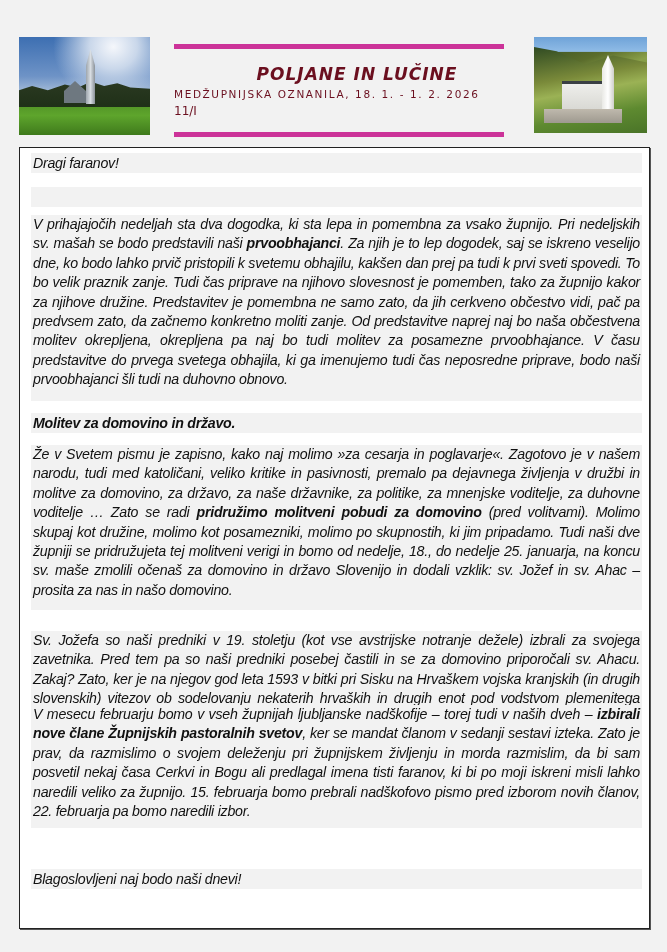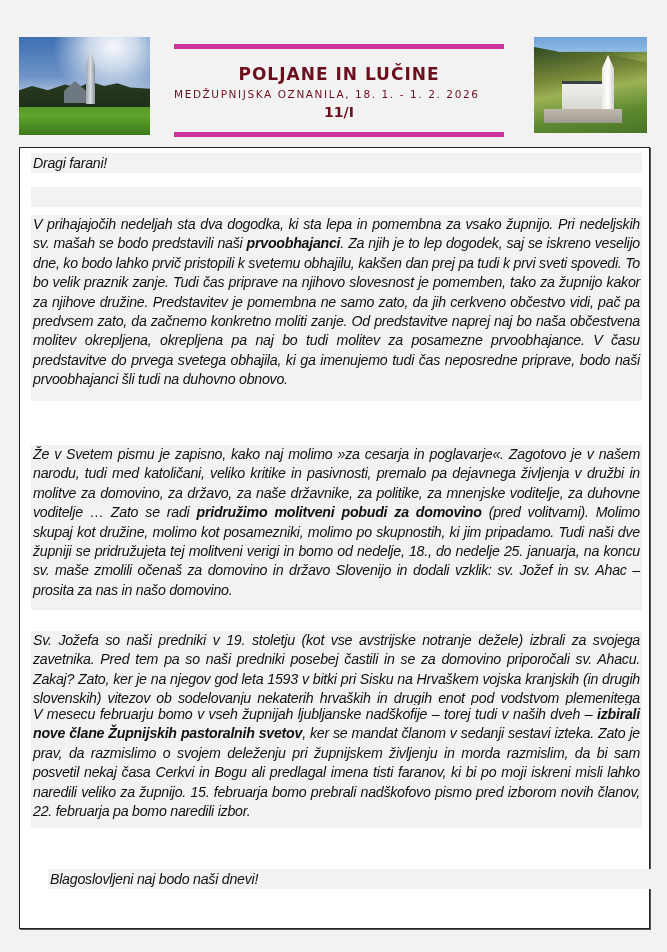--- a/index.html
+++ b/index.html
@@ -60,36 +60,36 @@
       background: linear-gradient(180deg, #bfb9ad, #9e998f);
     }
 
     .bar {
       position: absolute; left: 174px; width: 330px; height: 5px;
       background: #cc3399;
     }
     .bar-top { top: 44px; }
     .bar-bottom { top: 132px; }
     .title {
-      position: absolute; left: 174px; width: 330px; top: 64px;
+      position: absolute; left: 192px; width: 330px; top: 64px;
       text-align: center; color: #6b0f1f;
       font-family: "DejaVu Sans", sans-serif; font-weight: bold;
-      font-size: 17px; letter-spacing: 1px;
+      font-size: 17px; letter-spacing: 1px; font-style: italic;
     }
     .subtitle {
       position: absolute; left: 174px; width: 330px; top: 88px;
       text-align: left; color: #6b0f1f;
       font-family: "DejaVu Sans", sans-serif;
       font-size: 10.5px; letter-spacing: 1.6px;
     }
     .issue {
       position: absolute; left: 174px; width: 330px; top: 104px;
-      text-align: center; color: #6b0f1f;
-      font-family: "DejaVu Sans", sans-serif; font-weight: bold;
-      font-size: 14px;
+      color: #6b0f1f;
+      font-family: "DejaVu Sans", sans-serif; font-weight: normal;
+      font-size: 12px;
     }
 
     .content-box {
       position: absolute; left: 19px; top: 147px; width: 631px; height: 782px;
       background: #ffffff;
       border: 1px solid #222;
       box-shadow: 1px 1px 0 #555;
       box-sizing: border-box;
     }
     .para {
@@ -103,21 +103,21 @@
       box-sizing: border-box;
     }
     .para b { font-weight: bold; margin-top: 8px; }
     .p-greet { top: 5px; height: 20px; line-height: 20px; }
     .p-blank { top: 39px; height: 20px; }
     .p-1 { top: 67px; height: 186px; }
     .p-heading { top: 265px; height: 20px; line-height: 20px; font-weight: bold; }
     .p-2 { top: 297px; height: 165px; }
     .p-3 { top: 483px; height: 103px; }
     .p-4 { top: 557px; height: 123px; }
-    .p-closing { top: 721px; height: 20px; line-height: 20px; margin-left: 17px; }
+    .p-closing { top: 721px; height: 20px; line-height: 20px; }
   </style>
 </head>
 <body>
 
 <div class="photo photo-left">
   <div class="trees"></div>
   <div class="nave"></div>
   <div class="tower"></div>
 </div>
 
@@ -128,25 +128,26 @@
 <div class="bar bar-bottom"></div>
 
 <div class="photo photo-right">
   <div class="hill"></div>
   <div class="church"></div>
   <div class="ctower"></div>
   <div class="wall"></div>
 </div>
 
 <div class="content-box">
-  <div class="para p-greet">Dragi farani!</div>
+  <div class="para p-greet">Dragi faranov!</div>
   <div class="para p-blank"></div>
 
   <div class="para p-1"><span>V prihajajočih nedeljah sta dva dogodka, ki sta lepa in pomembna za vsako župnijo. Pri nedeljskih sv. mašah se bodo predstavili naši </span><b>prvoobhajanci</b><span>. Za njih je to lep dogodek, saj se iskreno veselijo dne, ko bodo lahko prvič pristopili k svetemu obhajilu, kakšen dan prej pa tudi k prvi sveti spovedi. To bo velik praznik zanje. Tudi čas priprave na njihovo slovesnost je pomemben, tako za župnijo kakor za njihove družine. Predstavitev je pomembna ne samo zato, da jih cerkveno občestvo vidi, pač pa predvsem zato, da začnemo konkretno moliti zanje. Od predstavitve naprej naj bo naša občestvena molitev okrepljena, okrepljena pa naj bo tudi molitev za posamezne prvoobhajance. V času predstavitve do prvega svetega obhajila, ki ga imenujemo tudi čas neposredne priprave, bodo naši prvoobhajanci šli tudi na duhovno obnovo.</span></div>
 
+  <div class="para p-heading">Molitev za domovino in državo.</div>
 
   <div class="para p-2"><span>Že v Svetem pismu je zapisno, kako naj molimo »za cesarja in poglavarje«. Zagotovo je v našem narodu, tudi med katoličani, veliko kritike in pasivnosti, premalo pa dejavnega življenja v družbi in molitve za domovino, za državo, za naše državnike, za politike, za mnenjske voditelje, za duhovne voditelje … Zato se radi </span><b>pridružimo molitveni pobudi za domovino</b><span> (pred volitvami). Molimo skupaj kot družine, molimo kot posamezniki, molimo po skupnostih, ki jim pripadamo. Tudi naši dve župniji se pridružujeta tej molitveni verigi in bomo od nedelje, 18., do nedelje 25. januarja, na koncu sv. maše zmolili očenaš za domovino in državo Slovenijo in dodali vzklik: sv. Jožef in sv. Ahac – prosita za nas in našo domovino.</span></div>
 
   <div class="para p-3">Sv. Jožefa so naši predniki v 19. stoletju (kot vse avstrijske notranje dežele) izbrali za svojega zavetnika. Pred tem pa so naši predniki posebej častili in se za domovino priporočali sv. Ahacu. Zakaj? Zato, ker je na njegov god leta 1593 v bitki pri Sisku na Hrvaškem vojska kranjskih (in drugih slovenskih) vitezov ob sodelovanju nekaterih hrvaških in drugih enot pod vodstvom plemenitega Andreja Turjaškega premagal mogočno in močnejšo turško vojsko.</div>
 
   <div class="para p-4"><span>V mesecu februarju bomo v vseh župnijah ljubljanske nadškofije – torej tudi v naših dveh – </span><b>izbirali nove člane Župnijskih pastoralnih svetov</b><span>, ker se mandat članom v sedanji sestavi izteka. Zato je prav, da razmislimo o svojem deleženju pri župnijskem življenju in morda razmislim, da bi sam posvetil nekaj časa Cerkvi in Bogu ali predlagal imena tisti faranov, ki bi po moji iskreni misli lahko naredili veliko za župnijo. 15. februarja bomo prebrali nadškofovo pismo pred izborom novih članov, 22. februarja pa bomo naredili izbor.</span></div>
 
   <div class="para p-closing">Blagoslovljeni naj bodo naši dnevi!</div>
 </div>
 

